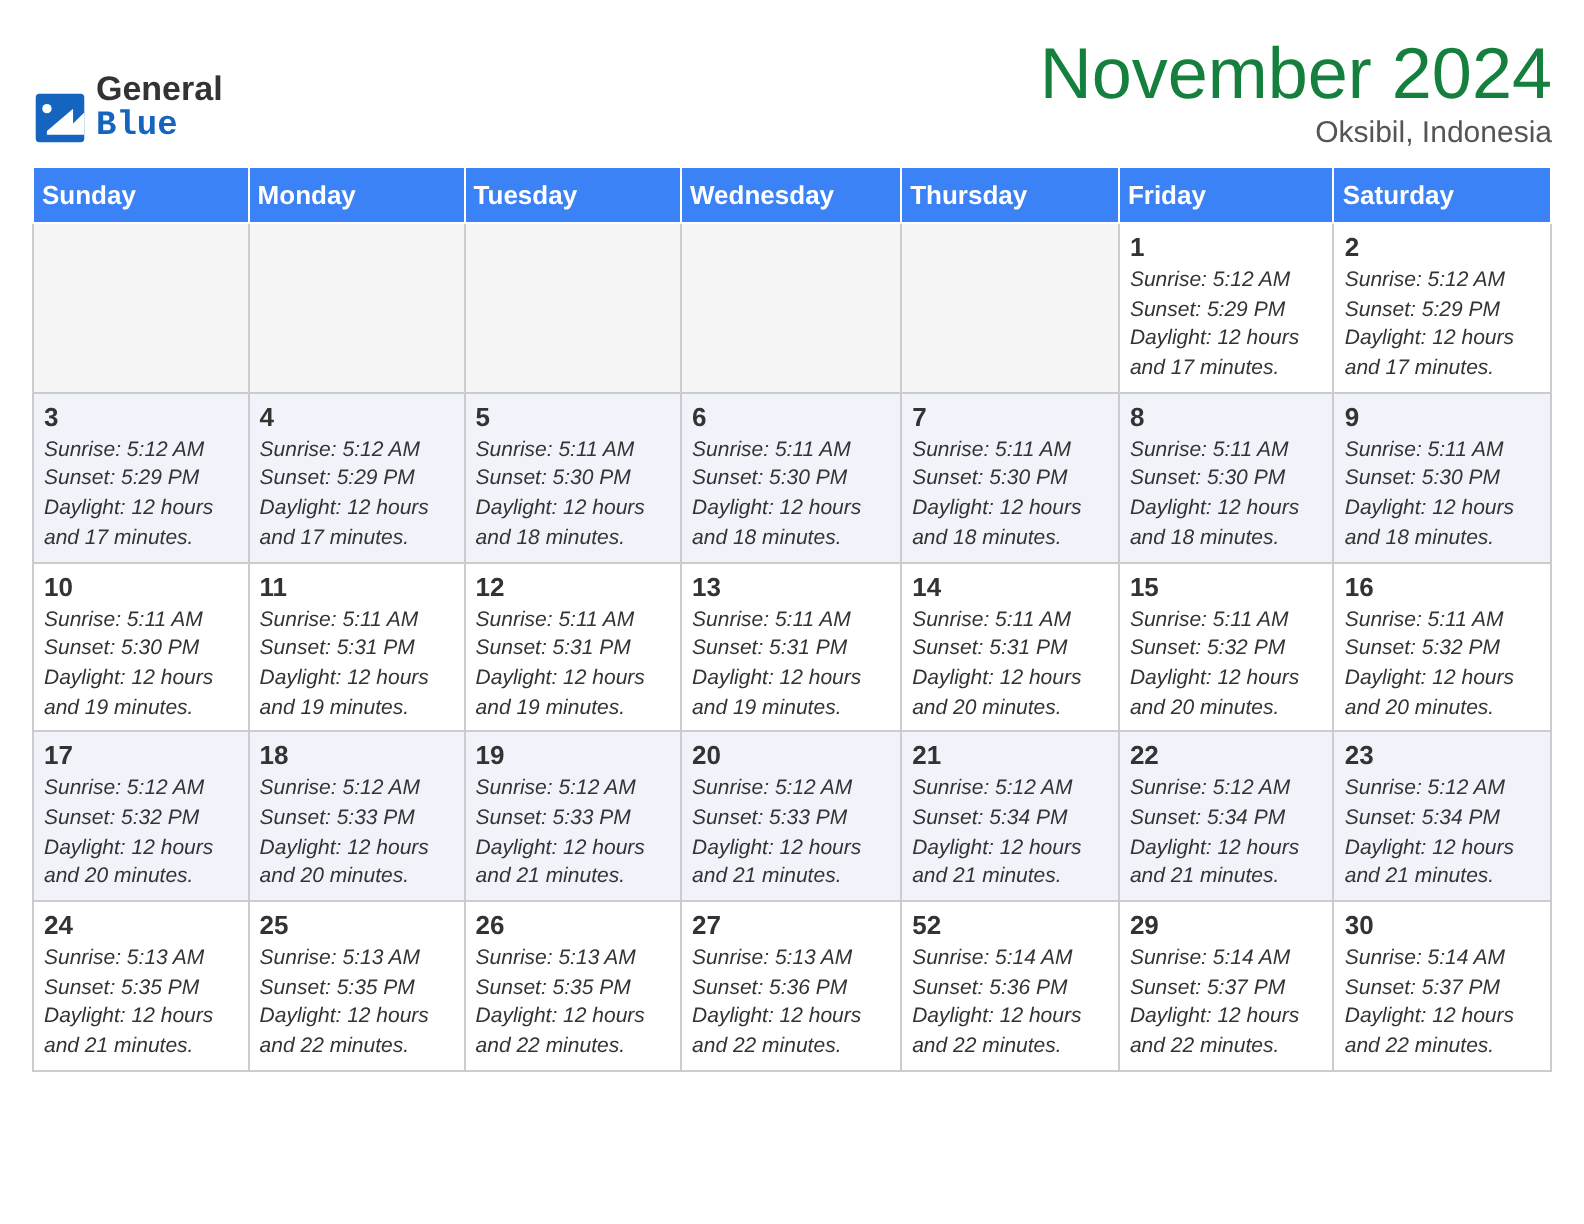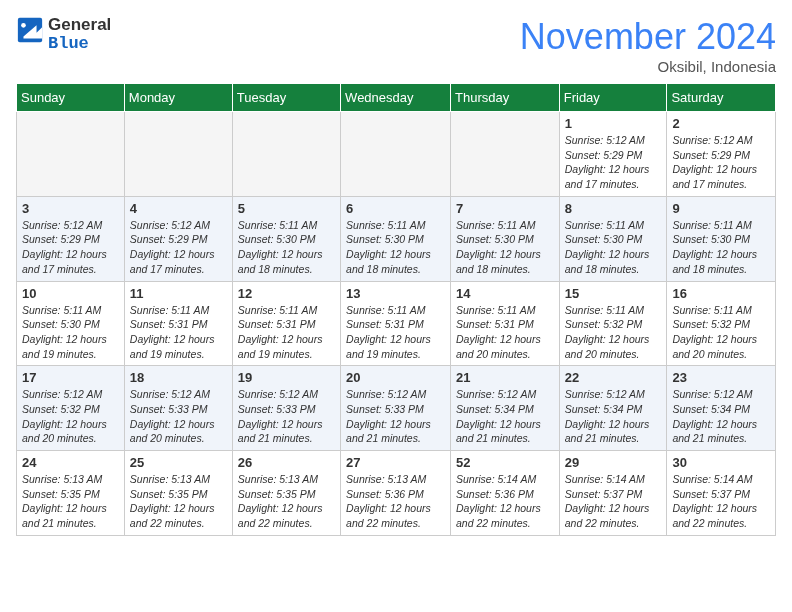--- a/index.html
+++ b/index.html
@@ -11,53 +11,54 @@
       padding: 16px;
     }
     .header {
       display: flex;
       justify-content: space-between;
       align-items: flex-start;
       margin-bottom: 8px;
     }
     .logo {
       display: flex;
-      align-items: flex-start;
+      align-items: flex-end;
       gap: 4px;
+      margin-top: 20px;
     }
     .logo-text {
       font-size: 18px;
       font-weight: bold;
       line-height: 1.1;
     }
     .logo-icon {
       width: 28px;
       height: 28px;
     }
     .title-block {
       text-align: right;
     }
     .month-title {
       font-size: 36px;
       font-weight: normal;
-      color: #3b82f6;
+      color: #15803d;
     }
     .location {
       font-size: 15px;
       color: #555;
     }
     .calendar {
       width: 100%;
       border-collapse: collapse;
     }
     .calendar th {
-      background: #15803d;
+      background: #3b82f6;
       color: #fff;
       font-size: 13px;
-      font-weight: normal;
+      font-weight: bold;
       padding: 6px 4px;
       text-align: left;
       border: 1px solid #fff;
     }
     .calendar td {
       border: 1px solid #ccc;
       vertical-align: top;
       padding: 4px 5px;
       width: 113px;
       min-height: 80px;

